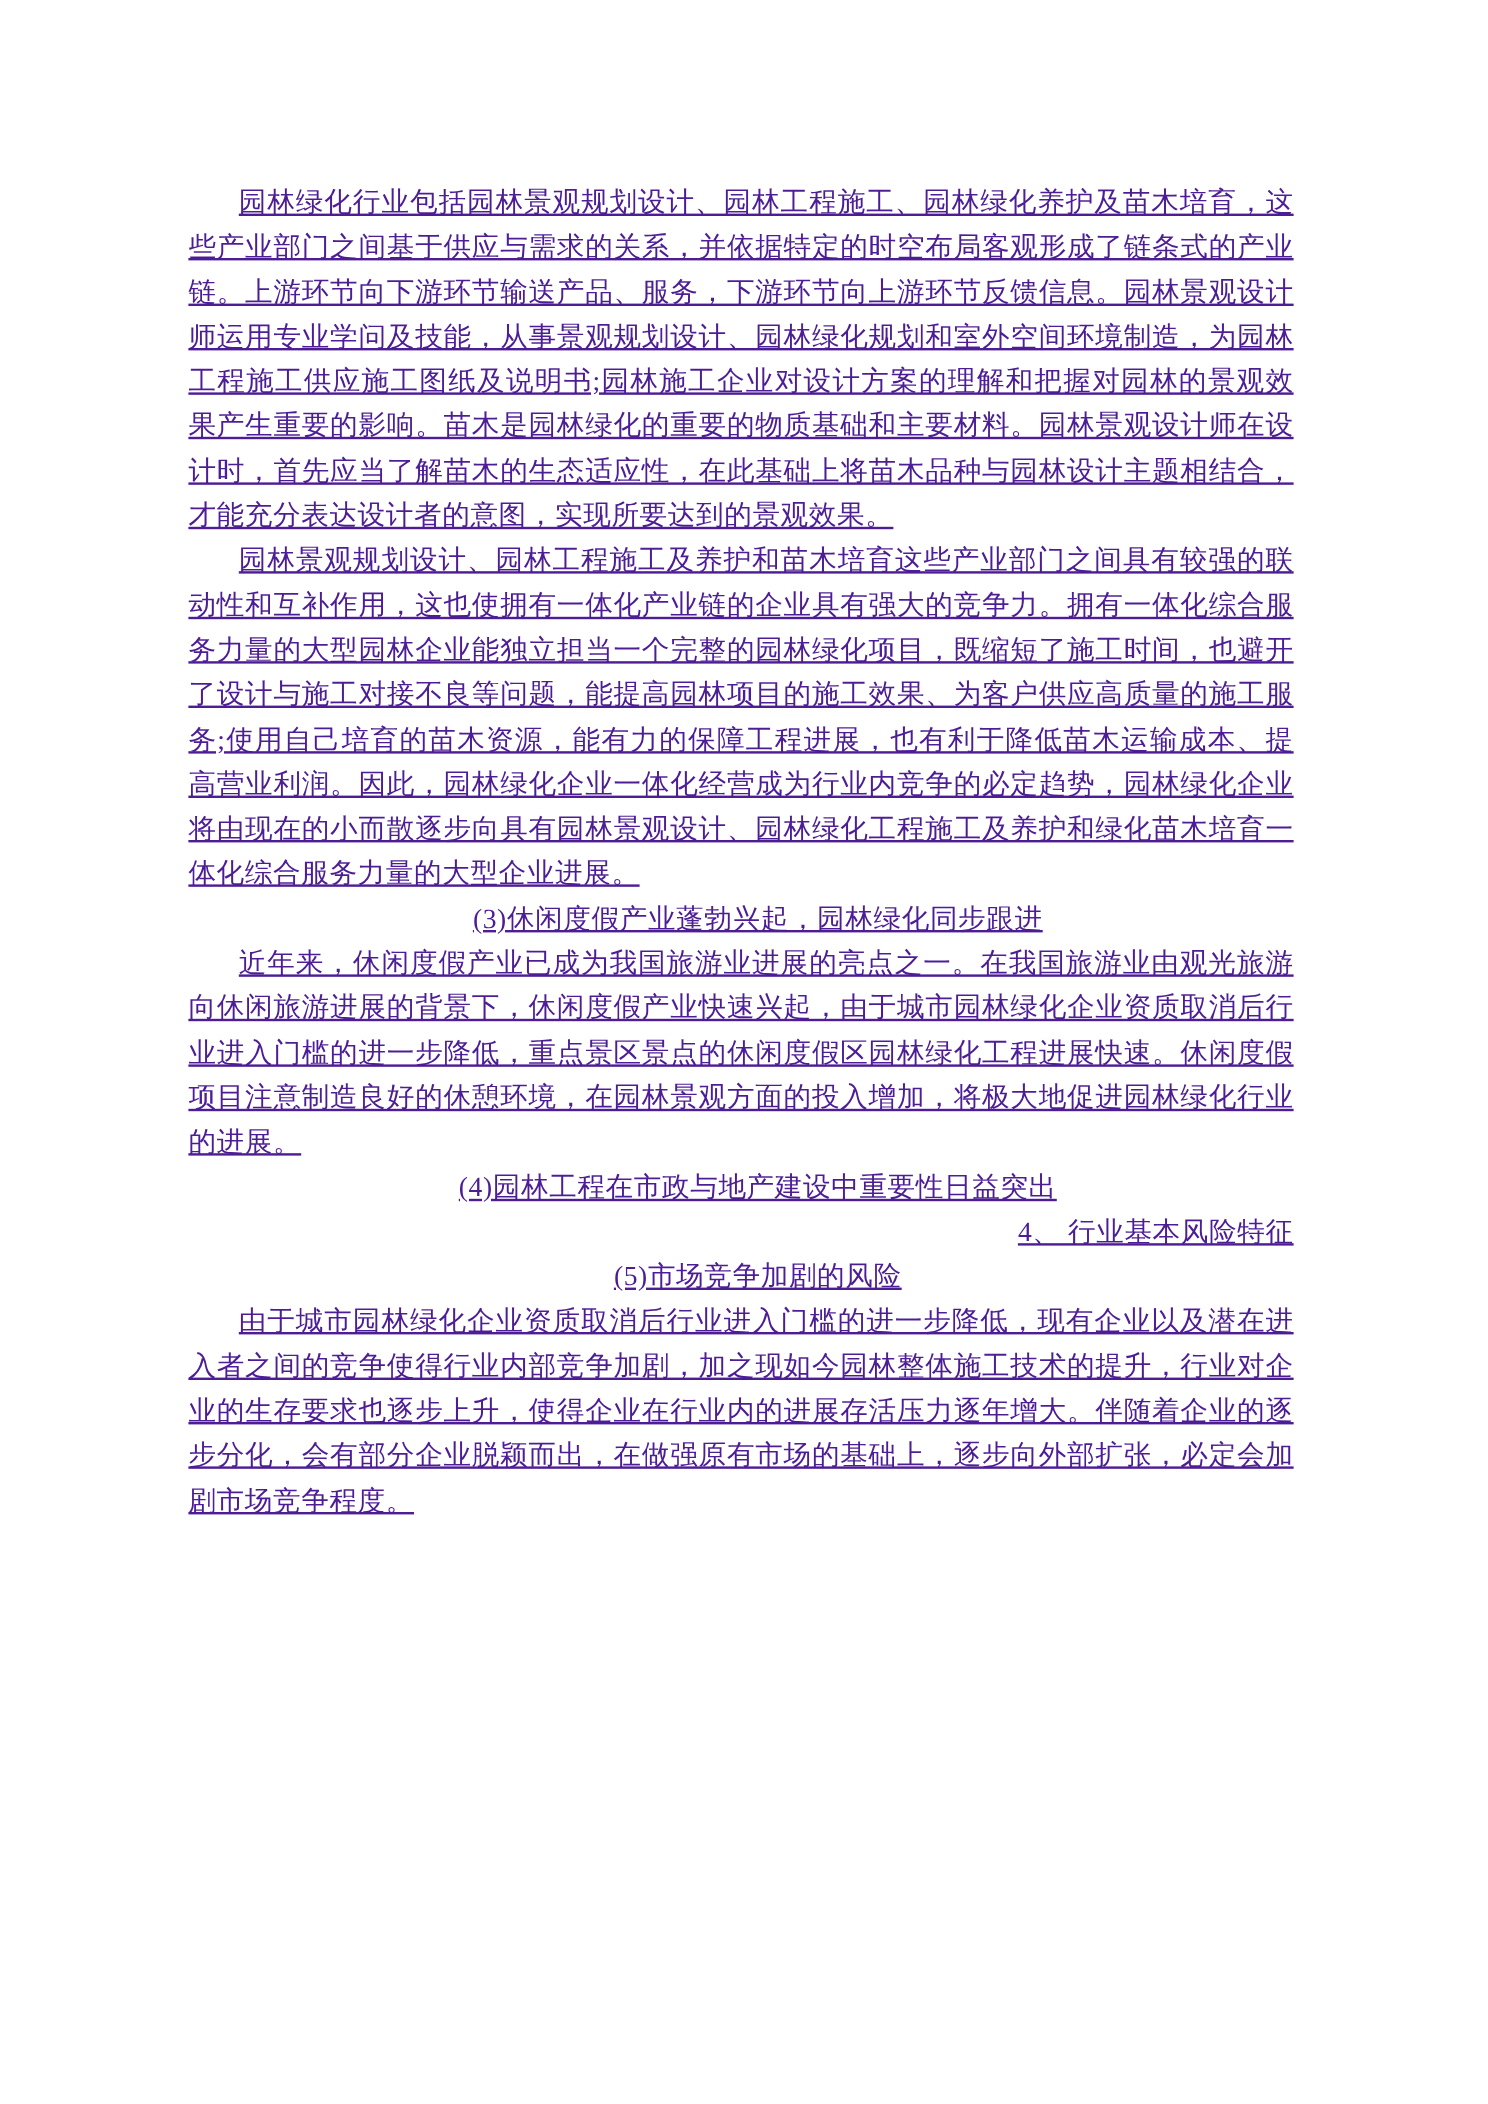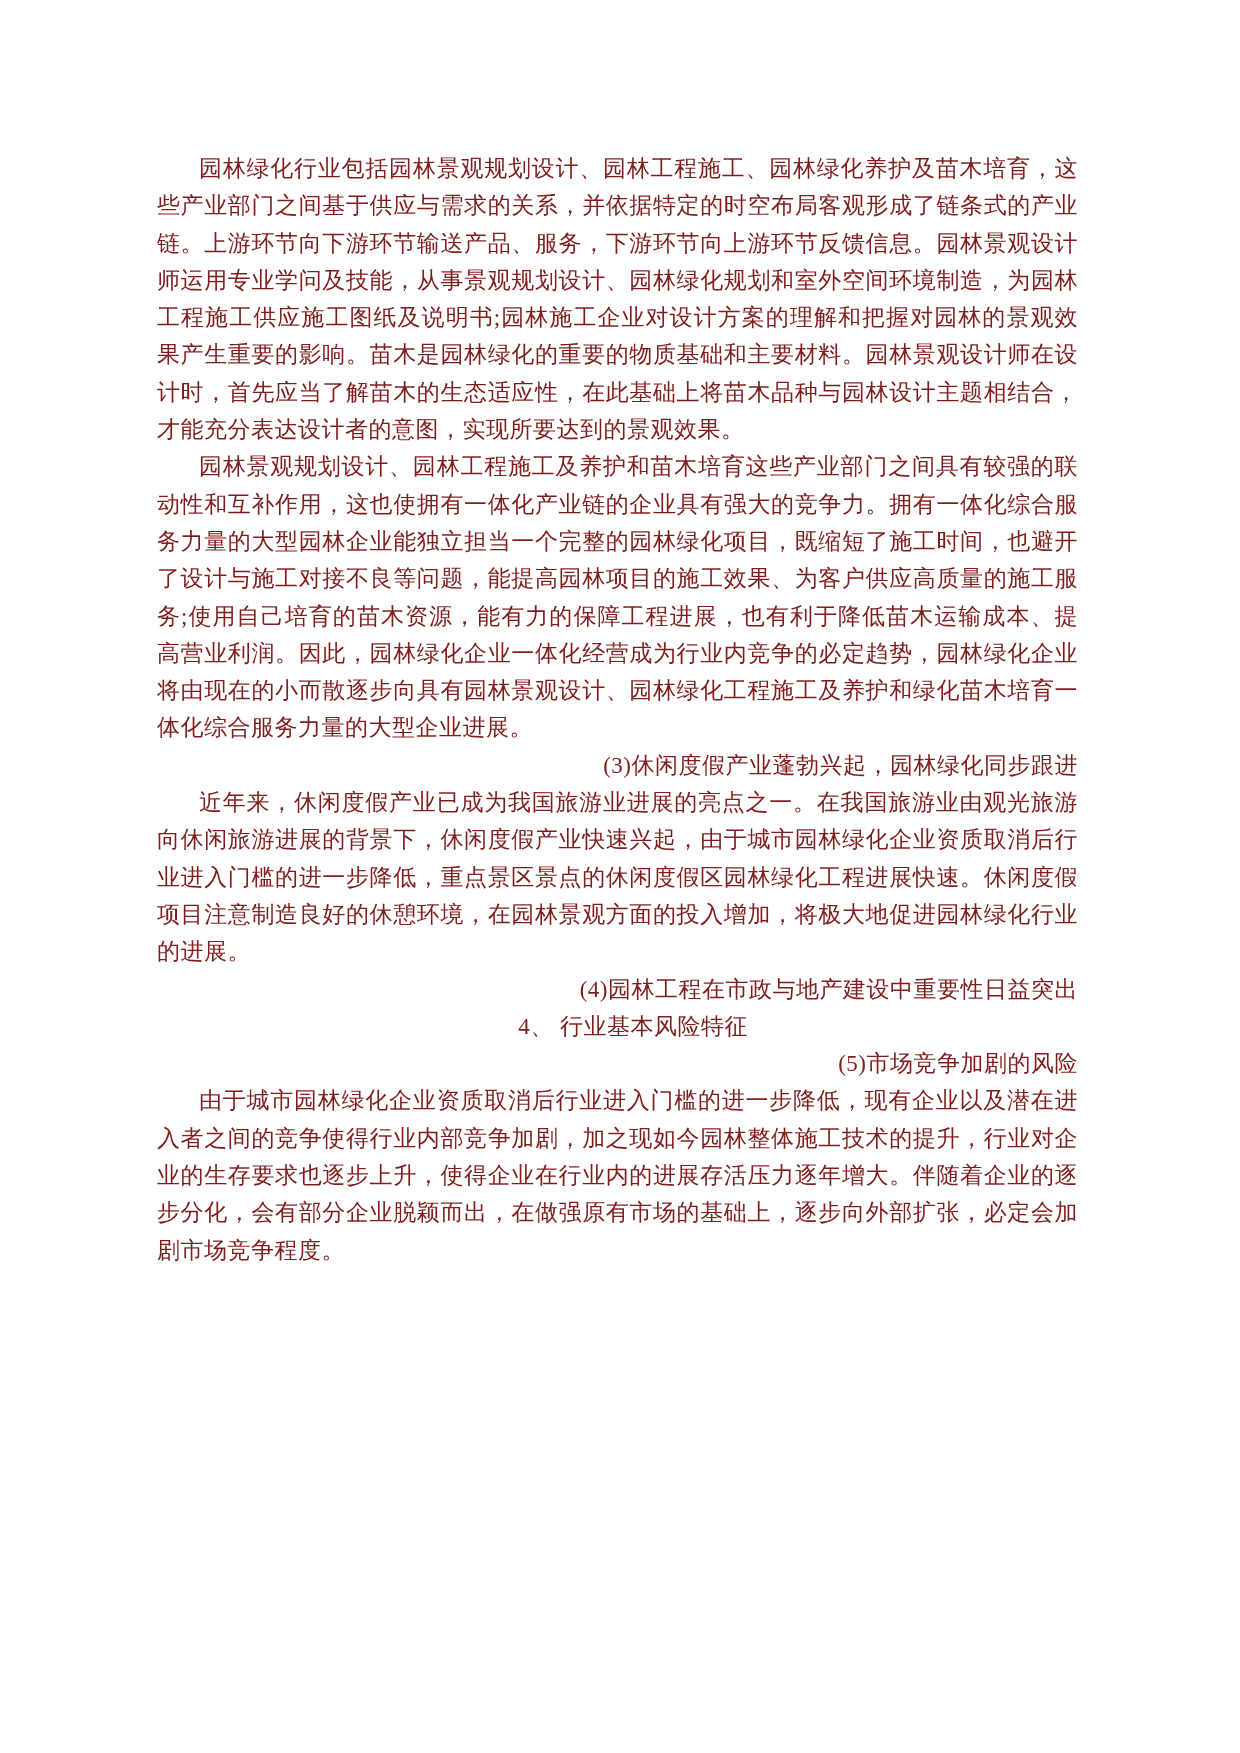--- a/index.html
+++ b/index.html
@@ -24,28 +24,28 @@
     line-height: 37.3px;
     color: #2e2e2e;
     letter-spacing: 0.5px;
   }
   .para {
     margin: 0;
     padding: 0;
     text-align: justify;
   }
   .para.body { text-indent: 42px; }
-  .para.heading-paren { text-indent: 28px; text-align: right; }
-  .para.heading-num { text-indent: 31px; text-align: center; }
+  .para.heading-paren { text-indent: 28px; text-align: center; }
+  .para.heading-num { text-indent: 31px; text-align: right; }
 </style>
 </head>
 <body>
 
 <div class="page">
-  <div class="doc-body" id="doc-body" style="color: #7f1d1d;">
+  <div class="doc-body" id="doc-body" style="color: #4c1d95; text-decoration: underline;">
       <p class="para body">园林绿化行业包括园林景观规划设计、园林工程施工、园林绿化养护及苗木培育，这些产业部门之间基于供应与需求的关系，并依据特定的时空布局客观形成了链条式的产业链。上游环节向下游环节输送产品、服务，下游环节向上游环节反馈信息。园林景观设计师运用专业学问及技能，从事景观规划设计、园林绿化规划和室外空间环境制造，为园林工程施工供应施工图纸及说明书;园林施工企业对设计方案的理解和把握对园林的景观效果产生重要的影响。苗木是园林绿化的重要的物质基础和主要材料。园林景观设计师在设计时，首先应当了解苗木的生态适应性，在此基础上将苗木品种与园林设计主题相结合，才能充分表达设计者的意图，实现所要达到的景观效果。</p>
       <p class="para body">园林景观规划设计、园林工程施工及养护和苗木培育这些产业部门之间具有较强的联动性和互补作用，这也使拥有一体化产业链的企业具有强大的竞争力。拥有一体化综合服务力量的大型园林企业能独立担当一个完整的园林绿化项目，既缩短了施工时间，也避开了设计与施工对接不良等问题，能提高园林项目的施工效果、为客户供应高质量的施工服务;使用自己培育的苗木资源，能有力的保障工程进展，也有利于降低苗木运输成本、提高营业利润。因此，园林绿化企业一体化经营成为行业内竞争的必定趋势，园林绿化企业将由现在的小而散逐步向具有园林景观设计、园林绿化工程施工及养护和绿化苗木培育一体化综合服务力量的大型企业进展。</p>
       <p class="para heading-paren">(3)休闲度假产业蓬勃兴起，园林绿化同步跟进</p>
       <p class="para body">近年来，休闲度假产业已成为我国旅游业进展的亮点之一。在我国旅游业由观光旅游向休闲旅游进展的背景下，休闲度假产业快速兴起，由于城市园林绿化企业资质取消后行业进入门槛的进一步降低，重点景区景点的休闲度假区园林绿化工程进展快速。休闲度假项目注意制造良好的休憩环境，在园林景观方面的投入增加，将极大地促进园林绿化行业的进展。</p>
       <p class="para heading-paren">(4)园林工程在市政与地产建设中重要性日益突出</p>
       <p class="para heading-num">4、 行业基本风险特征</p>
       <p class="para heading-paren">(5)市场竞争加剧的风险</p>
       <p class="para body">由于城市园林绿化企业资质取消后行业进入门槛的进一步降低，现有企业以及潜在进入者之间的竞争使得行业内部竞争加剧，加之现如今园林整体施工技术的提升，行业对企业的生存要求也逐步上升，使得企业在行业内的进展存活压力逐年增大。伴随着企业的逐步分化，会有部分企业脱颖而出，在做强原有市场的基础上，逐步向外部扩张，必定会加剧市场竞争程度。</p>
     </div>
 </div>

